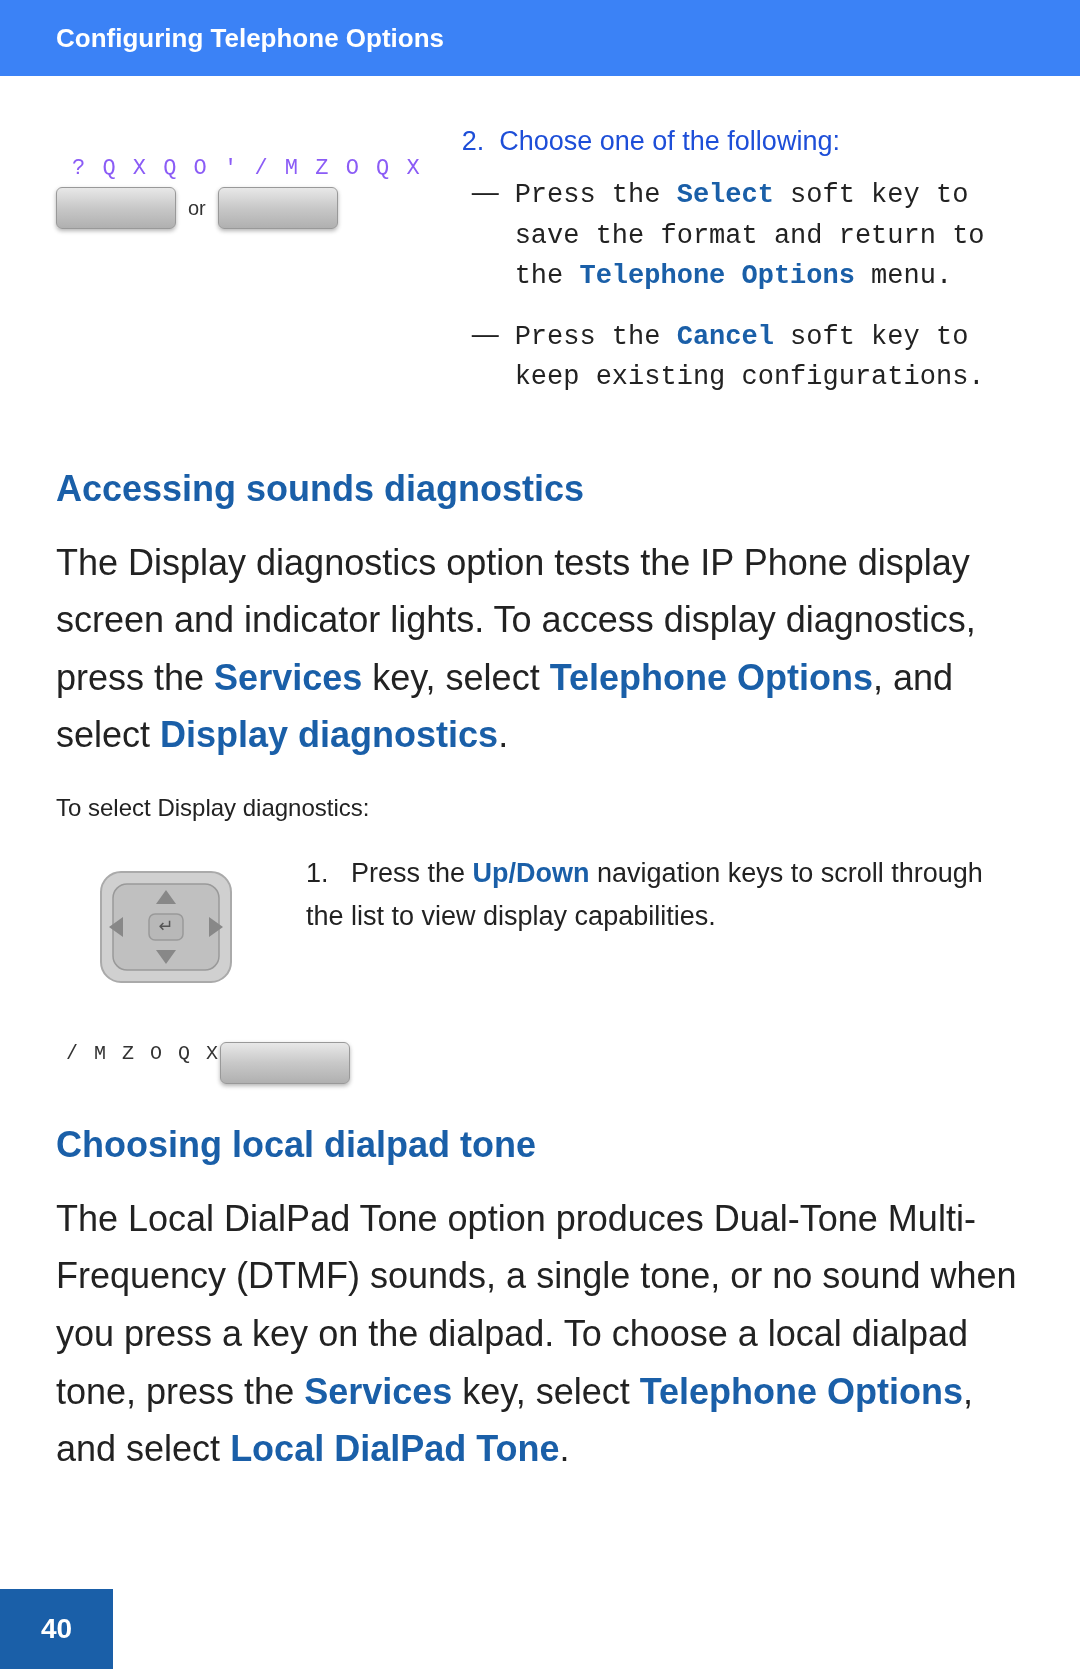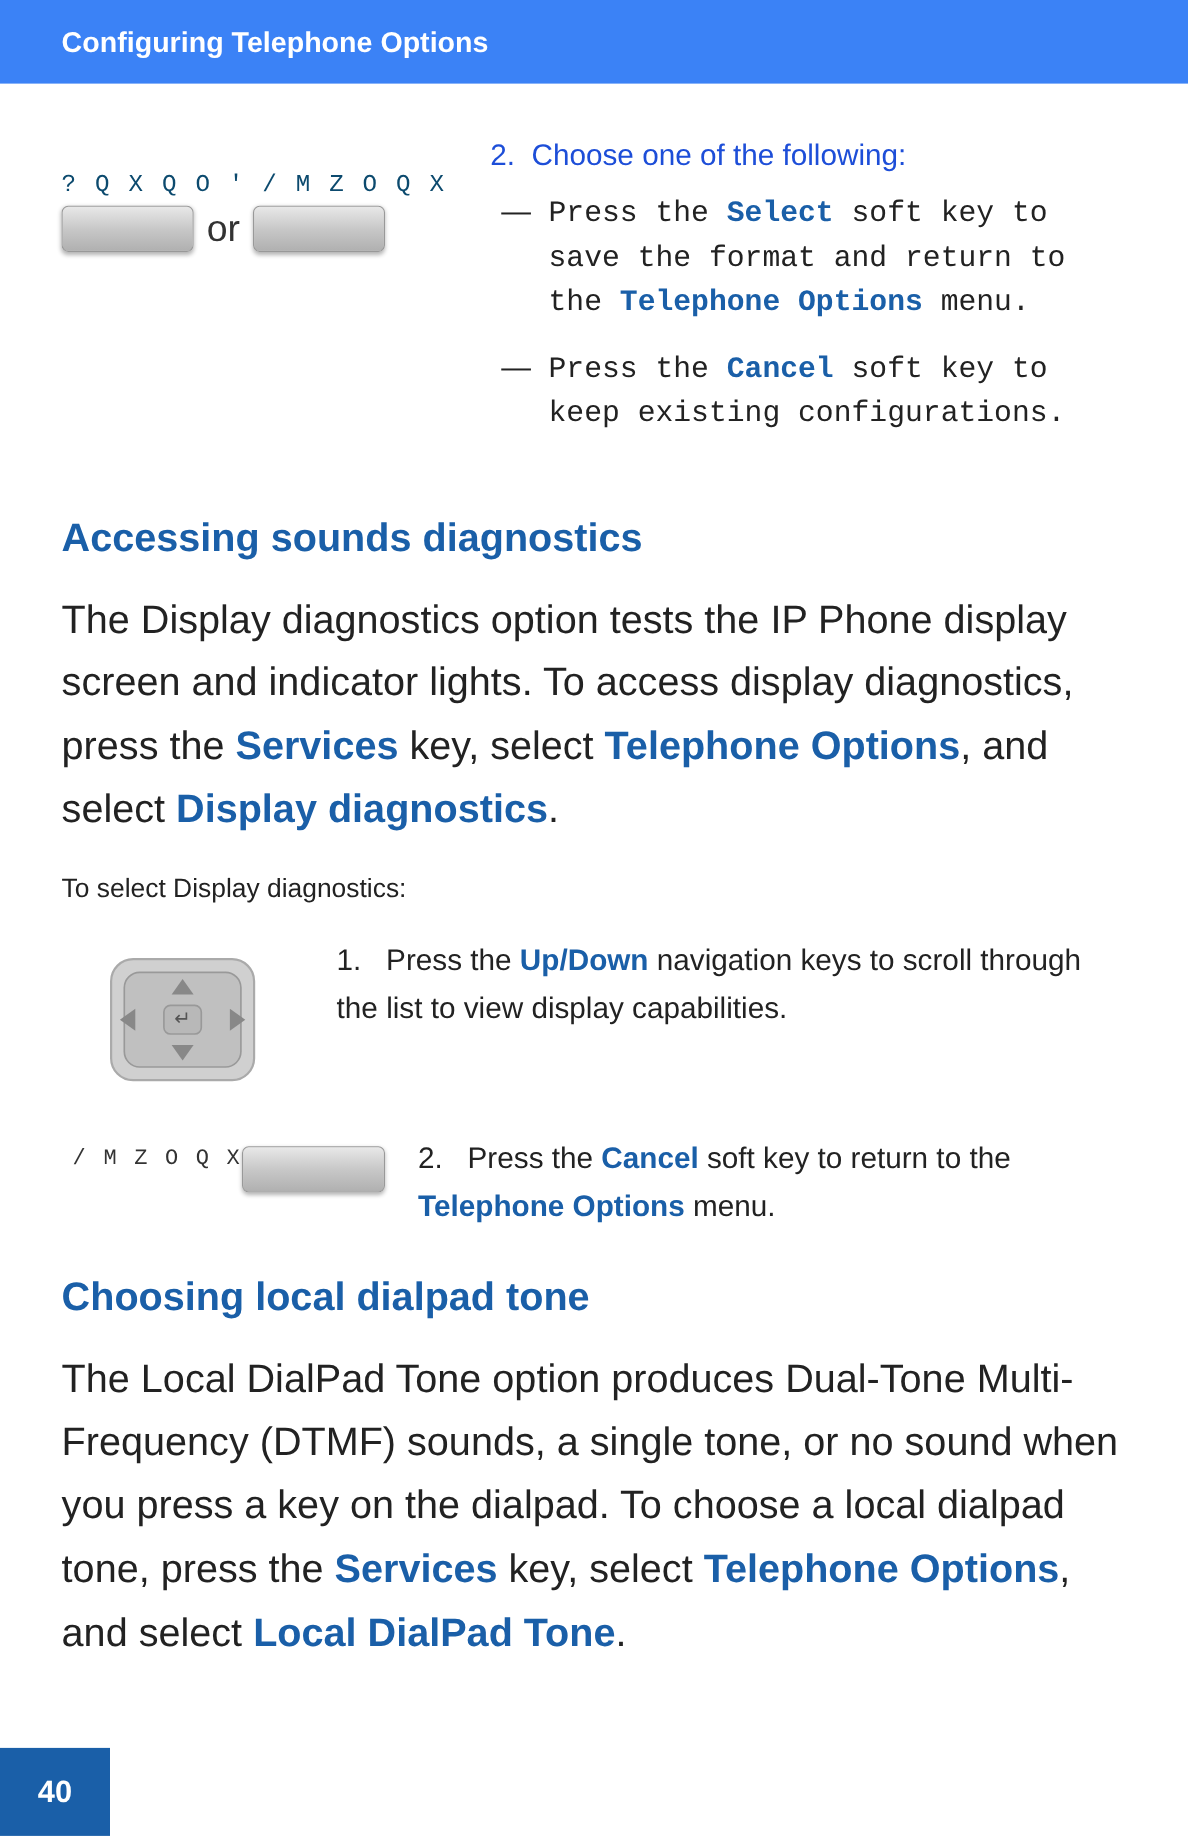--- a/index.html
+++ b/index.html
@@ -41,43 +41,44 @@
       display: flex;
       flex-direction: column;
       align-items: flex-start;
       min-width: 300px;
       margin-top: 30px;
     }
 
     .key-label {
       font-family: 'Courier New', monospace;
       font-size: 22px;
-      color: #0c4a6e;
+      color: #8b5cf6;
       margin-bottom: 6px;
       letter-spacing: 2px;
+      margin-left: 16px;
     }
 
     .button-row {
       display: flex;
       align-items: center;
       gap: 12px;
     }
 
     .soft-key-btn {
       display: inline-block;
       width: 120px;
       height: 42px;
       background: linear-gradient(180deg, #e8e8e8 0%, #c8c8c8 50%, #b0b0b0 100%);
       border: 1px solid #999;
       border-radius: 6px;
       box-shadow: 0 2px 4px rgba(0,0,0,0.3);
     }
 
     .or-text {
-      font-size: 34px;
+      font-size: 20px;
       color: #333;
     }
 
     .step-right {
       flex: 1;
       padding-left: 40px;
     }
 
     .step-number-row {
       font-size: 27px;
@@ -180,21 +181,21 @@
       position: absolute;
       bottom: 0;
       left: 0;
       right: 0;
       display: flex;
       align-items: stretch;
     }
 
     .footer-blue-box {
       background: #1a5fa8;
-      width: 100px;
+      width: 113px;
       height: 80px;
       display: flex;
       align-items: center;
       justify-content: center;
     }
 
     .footer-page-num {
       color: #ffffff;
       font-size: 28px;
       font-weight: bold;
@@ -281,25 +282,20 @@
     </div>
   </div>
 
   <div class="step-row">
     <div class="step-image-col">
       <div class="cancel-btn-wrapper">
         <div class="cancel-key-label">/ M Z O Q X</div>
         <div class="soft-key-btn" style="width:130px;"></div>
       </div>
     </div>
-    <div class="step-text-col">
-      <span class="step-text">
-        2. &nbsp; Press the <span class="link-blue">Cancel</span><span> soft key to return to the </span><span class="link-blue">Telephone Options</span><span> menu.</span>
-      </span>
-    </div>
   </div>
 
   <div class="section-heading">Choosing local dialpad tone</div>
 
   <p class="body-text">
     <span>The Local DialPad Tone option produces Dual-Tone Multi-Frequency (DTMF) sounds, a single tone, or no sound when you press a key on the dialpad. To choose a local dialpad tone, press the </span><span class="link-blue">Services</span><span> key, select </span><span class="link-blue">Telephone Options</span><span>, and select </span><span class="link-blue">Local DialPad Tone</span><span>.</span>
   </p>
 
 </div>
 

